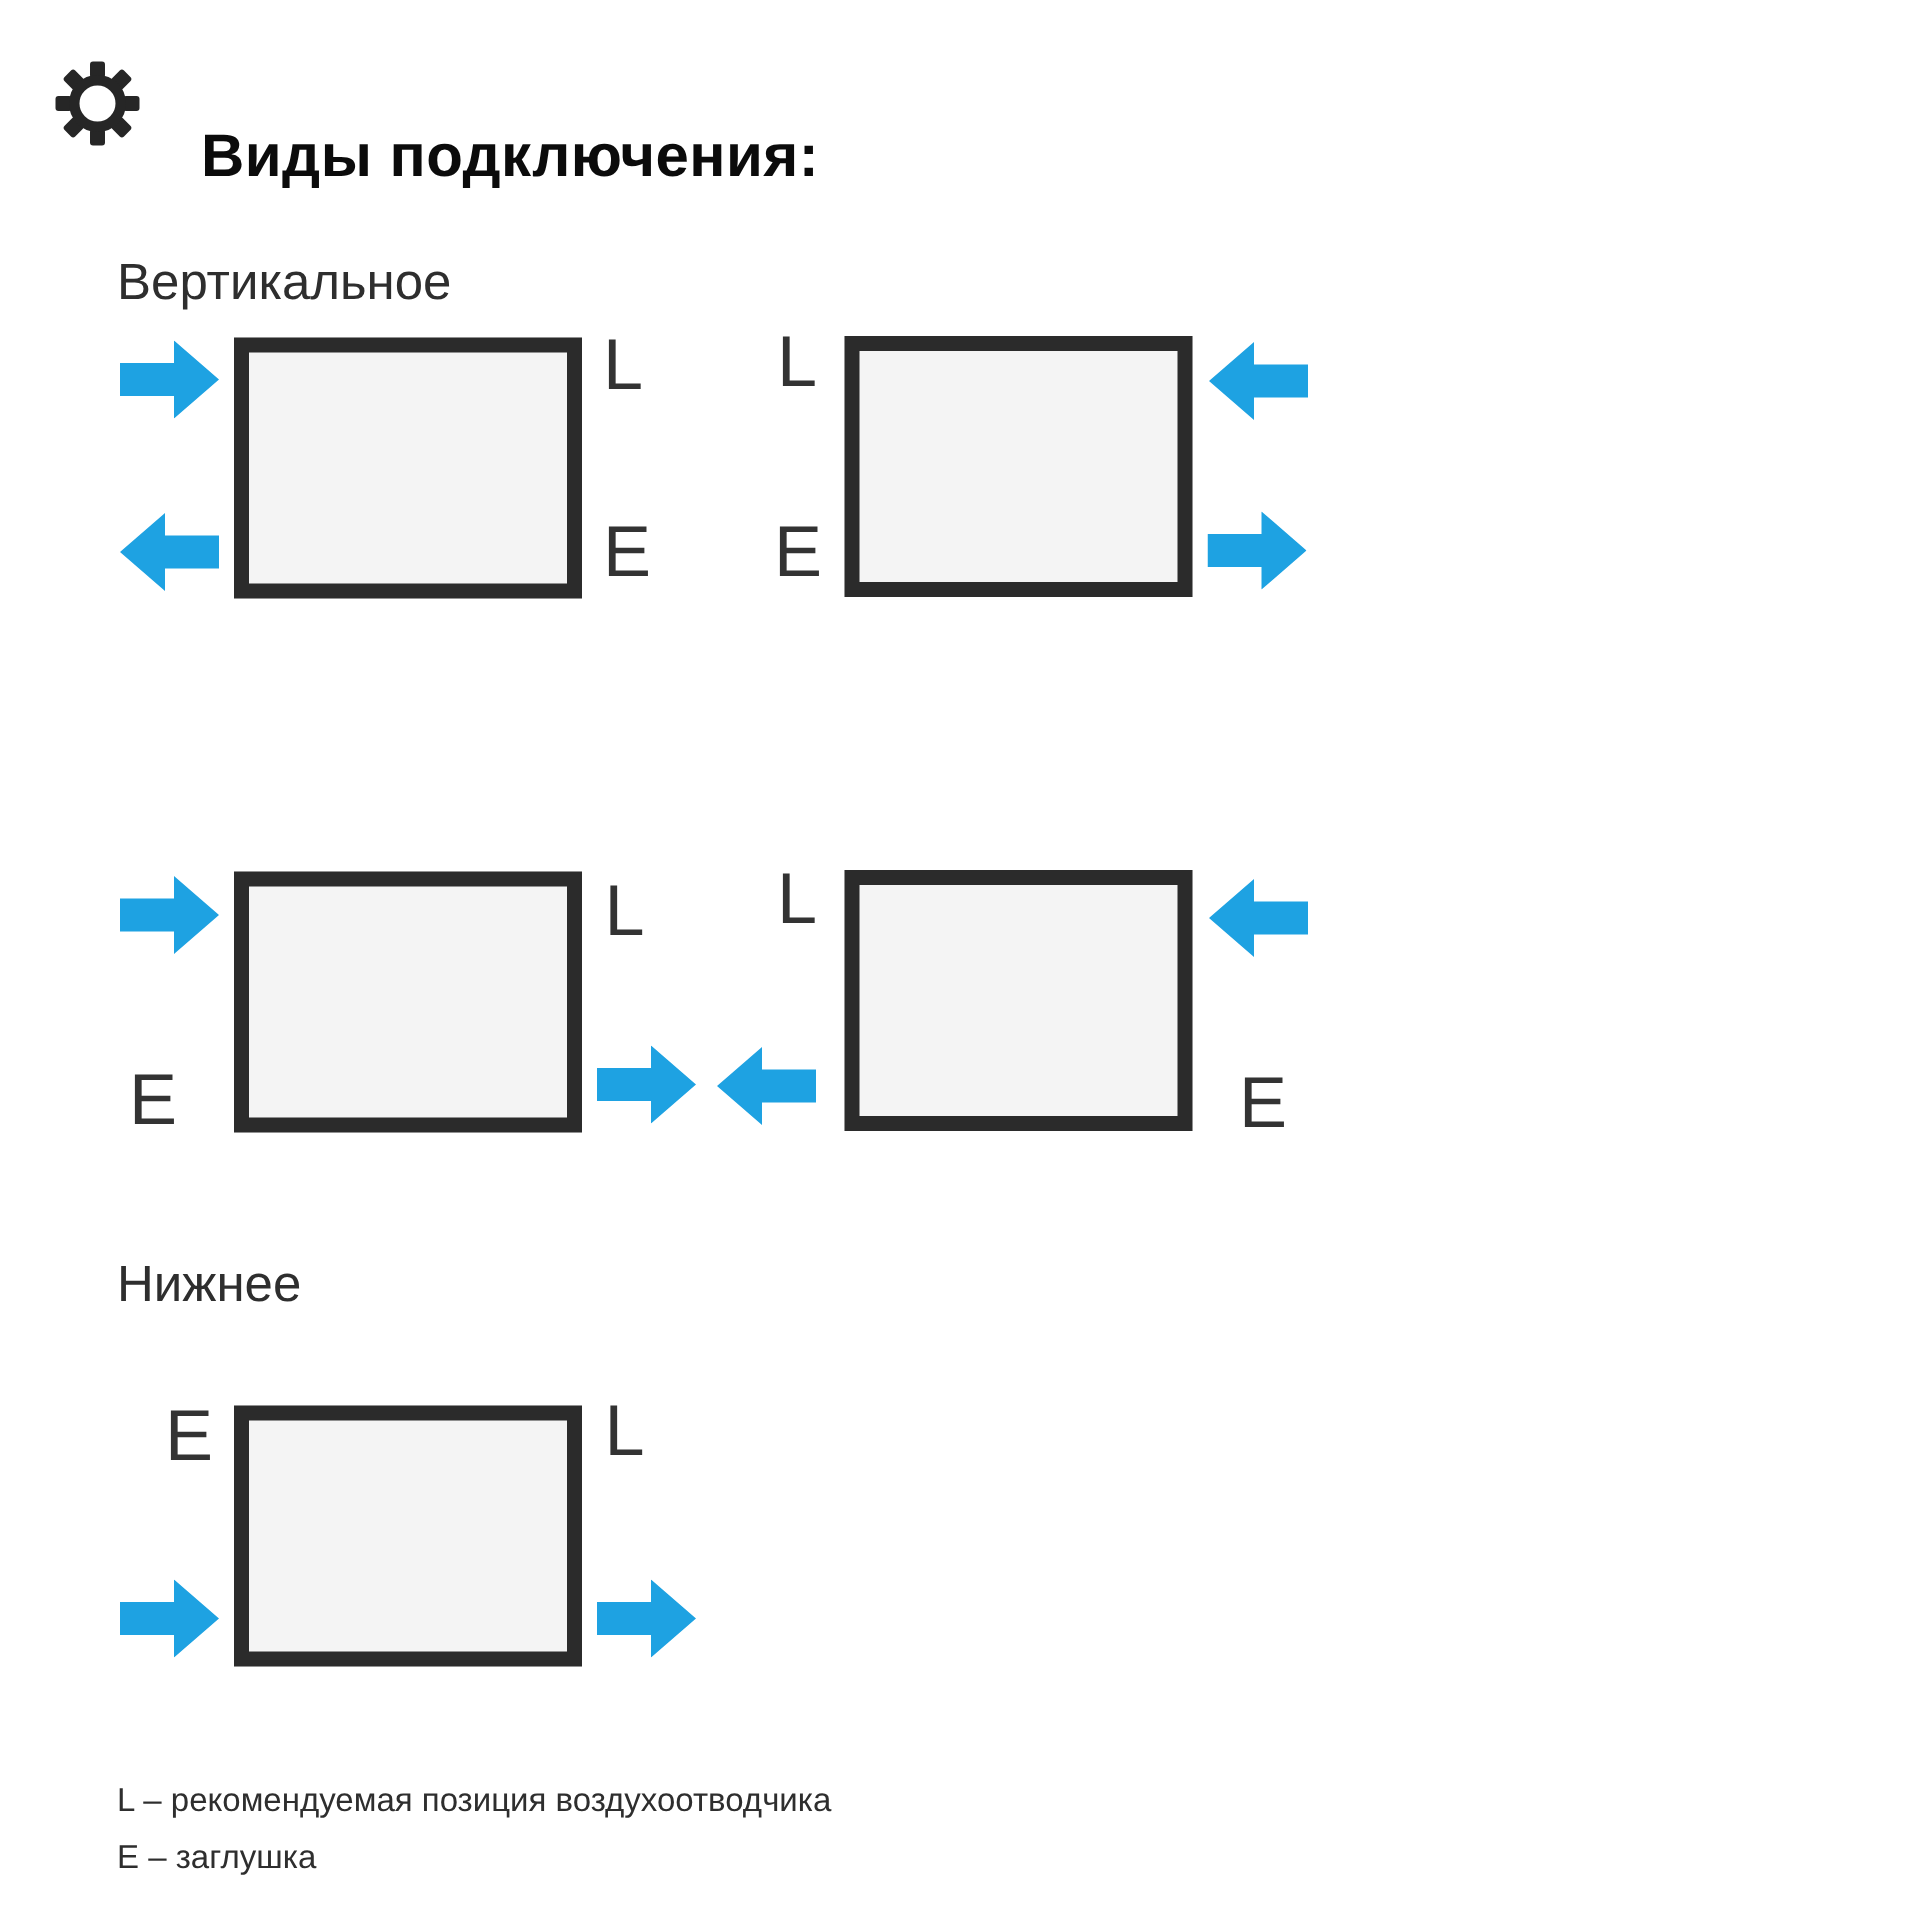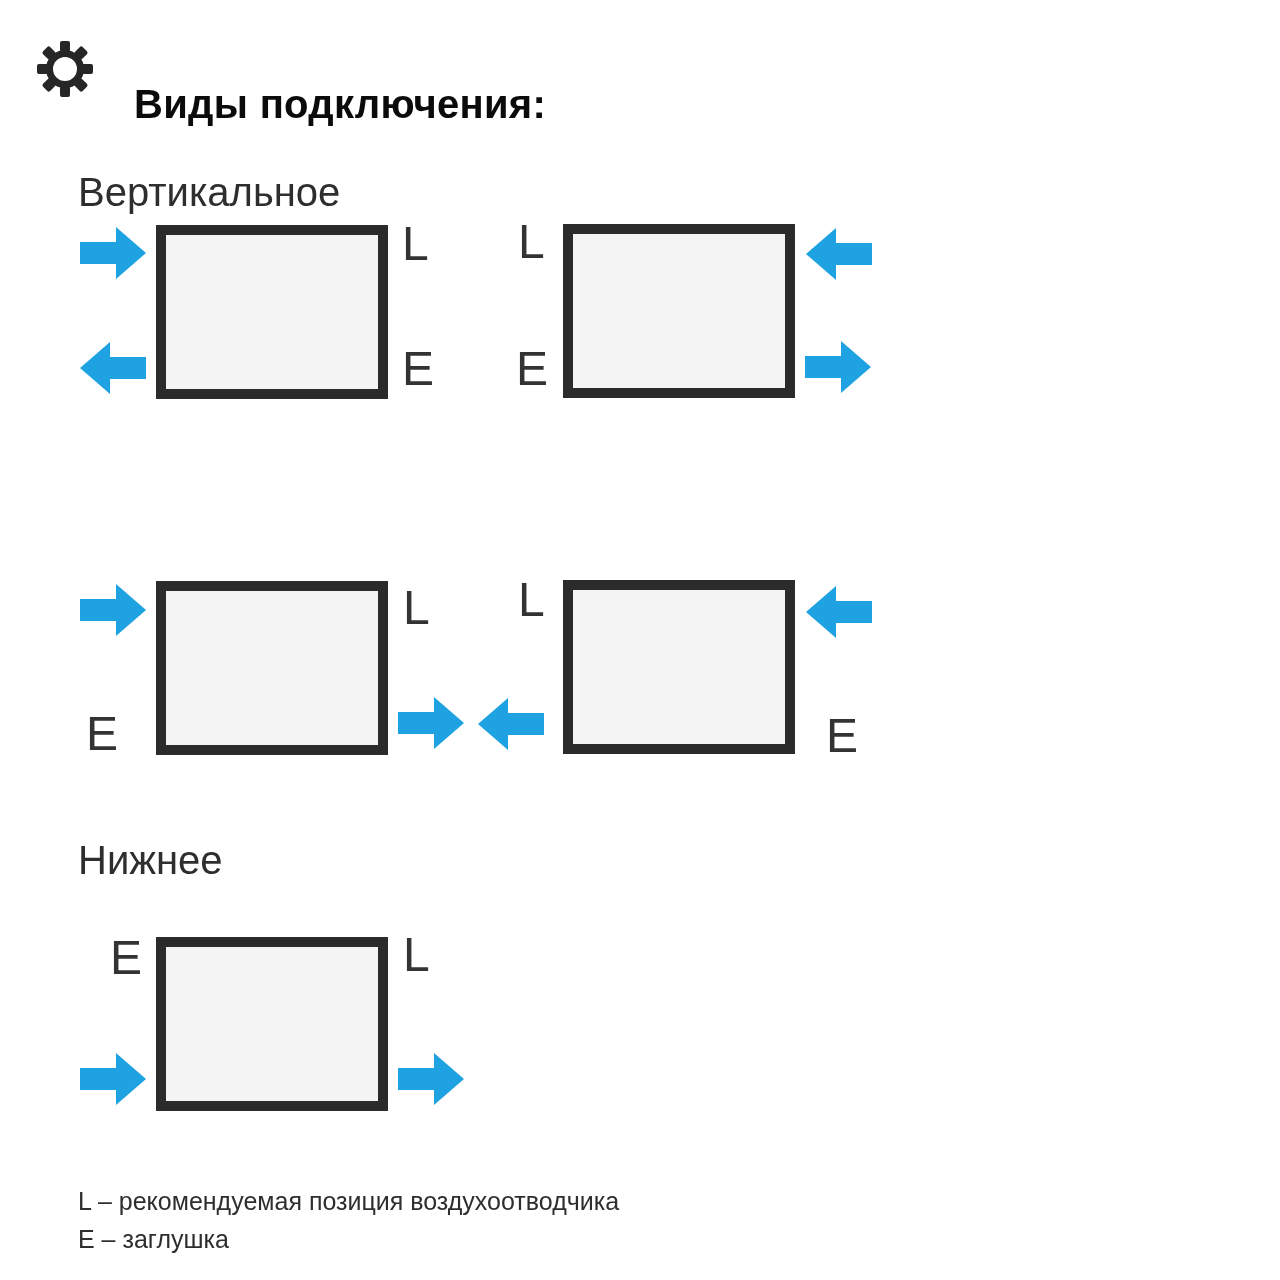--- a/index.html
+++ b/index.html
@@ -13,35 +13,35 @@
     position:relative;width:1280px;height:1280px;background:#ffffff;
     font-family:"Liberation Sans","DejaVu Sans",sans-serif;overflow:hidden;
   }
   .title{
     position:absolute;left:134px;top:46px;font-size:40px;font-weight:700;
     color:#0B0B0B;letter-spacing:.3px;white-space:nowrap;margin-top:36px;
   }
   .gear{position:absolute;left:36px;top:40px;width:58px;height:58px;}
   .gear svg{width:100%;height:100%;display:block;}
   .section-label{
-    position:absolute;font-size:40px;color:var(--text);line-height:1.1;white-space:nowrap;
+    position:absolute;font-size:34px;color:var(--text);line-height:1.1;white-space:nowrap;
   }
   .frame{
     position:absolute;width:232px;height:174px;box-sizing:border-box;
     background:var(--frame-fill);border:10px solid var(--frame);
   }
   .port{
     position:absolute;font-size:48px;line-height:1;color:#333333;white-space:nowrap;
   }
   .arrow{position:absolute;width:66px;height:52px;}
   .arrow svg{width:100%;height:100%;display:block;}
   .arrow.flip svg{transform:scaleX(-1);}
   .arrow polygon{fill:var(--accent);}
   .legend-line{
-    position:absolute;left:78px;font-size:25px;color:var(--text);white-space:nowrap;
+    position:absolute;left:78px;font-size:22px;color:var(--text);white-space:nowrap;
   }
 </style>
 </head>
 <body>
 
 <div class="canvas">
 
   <div class="gear">
     <svg viewBox="0 0 58 58" aria-hidden="true">
       <g fill="#262626">

